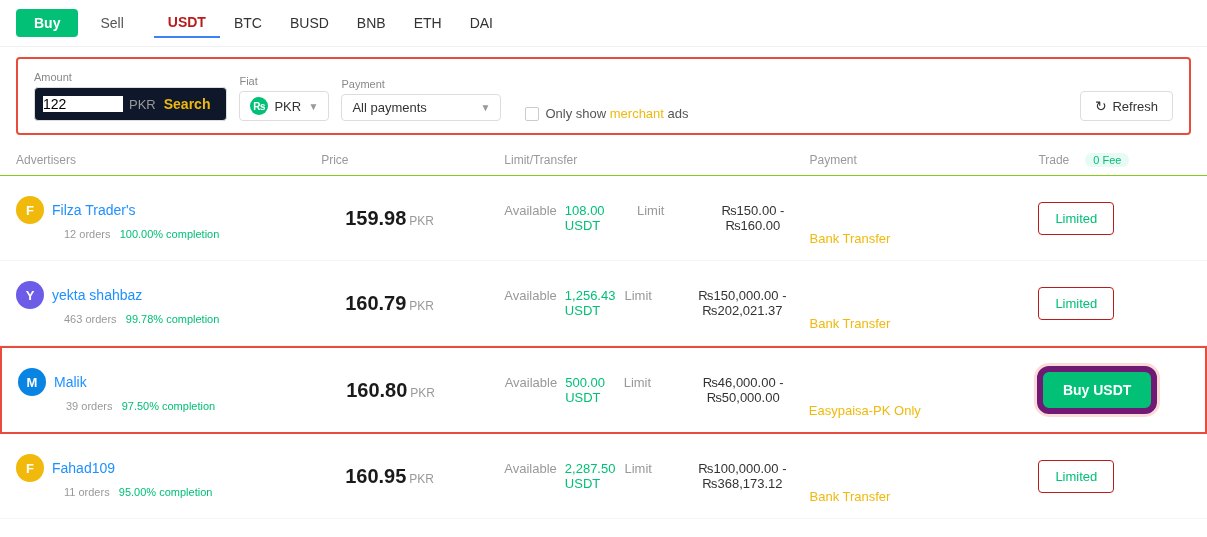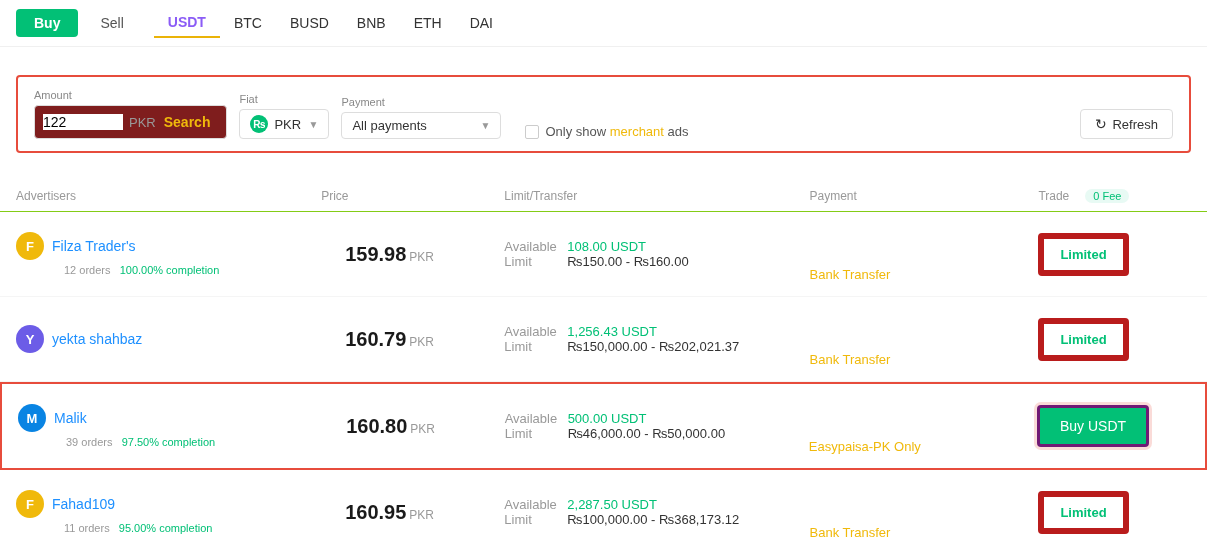--- a/index.html
+++ b/index.html
@@ -3,26 +3,26 @@
   <meta charset="utf-8">
   <style>
     * { box-sizing: border-box; margin: 0; padding: 0; font-family: -apple-system, BlinkMacSystemFont, 'Segoe UI', sans-serif; }
     body { background: #fff; font-size: 13px; color: #333; overflow-x: hidden; }
 
     .top-bar { display: flex; align-items: center; padding: 8px 16px; border-bottom: 1px solid #f0f0f0; gap: 4px; }
     .btn-buy { background: #02c076; color: #fff; border: none; border-radius: 4px; padding: 6px 18px; font-size: 14px; font-weight: 600; cursor: pointer; }
     .btn-sell { background: transparent; color: #555; border: none; padding: 6px 18px; font-size: 14px; cursor: pointer; }
     .currency-tabs { display: flex; gap: 0; margin-left: 8px; }
     .currency-tab { padding: 6px 14px; font-size: 14px; cursor: pointer; color: #333; border: none; background: none; }
-    .currency-tab.active { color: #8b5cf6; border-bottom: 2px solid #eab308; font-weight: 600; }
-
-    .filter-bar { display: flex; align-items: flex-end; gap: 12px; padding: 12px 16px; border: 2px solid #e74c3c; border-radius: 4px; margin: 28px 16px; position: relative; }
+    .currency-tab.active { color: #b91c1c; border-bottom: 2px solid #3b82f6; font-weight: 600; }
+
+    .filter-bar { display: flex; align-items: flex-end; gap: 12px; padding: 12px 16px; border: 2px solid #e74c3c; border-radius: 4px; margin: 10px 16px; position: relative; }
     .filter-group { display: flex; flex-direction: column; gap: 4px; }
     .filter-label { font-size: 11px; color: #888; }
-    .amount-wrap { display: flex; align-items: center; border: 1px solid #ddd; border-radius: 4px; padding: 4px 8px; background: #7f1d1d; }
+    .amount-wrap { display: flex; align-items: center; border: 1px solid #ddd; border-radius: 4px; padding: 4px 8px; background: #0f172a; }
     .amount-wrap input { border: none; outline: none; font-size: 14px; width: 80px; }
     .amount-currency { color: #999; font-size: 13px; margin-left: 6px; }
     .btn-search { background: transparent; border: none; color: #f0b90b; font-size: 14px; font-weight: 600; cursor: pointer; padding: 4px 8px; }
     .fiat-select { display: flex; align-items: center; border: 1px solid #ddd; border-radius: 4px; padding: 5px 10px; cursor: pointer; gap: 6px; background: #fff; min-width: 90px; }
     .fiat-dot { width: 18px; height: 18px; border-radius: 50%; background: #02c076; display: flex; align-items: center; justify-content: center; color: #fff; font-size: 10px; font-weight: bold; }
     .fiat-arrow { color: #999; font-size: 10px; margin-left: auto; }
     .payment-select { display: flex; align-items: center; border: 1px solid #ddd; border-radius: 4px; padding: 5px 10px; cursor: pointer; gap: 6px; background: #fff; min-width: 160px; justify-content: space-between; }
     .payment-arrow { color: #999; font-size: 10px; margin-left: auto; }
 
     .merchant-wrap { display: flex; align-items: center; gap: 6px; margin-left: 12px; justify-content: flex-end; }
@@ -44,30 +44,30 @@
     .avatar-f { background: #f0b90b; }
     .avatar-y { background: #6c5ce7; }
     .avatar-m { background: #0984e3; }
     .advertiser-name { color: #1e90ff; font-size: 14px; font-weight: 500; cursor: pointer; }
     .advertiser-meta { font-size: 11px; color: #999; margin-left: 48px; }
     .meta-green { color: #02c076; }
 
     .price-wrap { font-size: 20px; font-weight: 600; color: #1a1a1a; margin-left: 24px; }
     .price-unit { font-size: 12px; color: #999; font-weight: 400; margin-left: 3px; }
 
-    .limit-wrap { display: flex; flex-direction: column; font-size: 13px; }
+    .limit-wrap { display: flex; font-size: 13px; }
     .limit-row { display: flex; gap: 8px; }
     .limit-label { color: #999; width: 55px; }
     .limit-val { color: #333; text-align: center; }
     .limit-val-green { color: #02c076; font-weight: 500; }
 
     .payment-badge { color: #f0b90b; font-size: 13px; margin-top: 41px; }
 
-    .trade-btn { border: 6px solid #b91c1c; background: #fff; color: #02c076; border-radius: 4px; padding: 8px 16px; font-size: 13px; cursor: pointer; font-weight: 700; text-align: right; }
-    .trade-btn-primary { border: 3px solid #701a75; background: #02c076; color: #fff; border-radius: 4px; padding: 10px 20px; font-size: 14px; font-weight: 400; cursor: pointer; box-shadow: 0 0 0 3px rgba(231,76,60,0.2); }
+    .trade-btn { border: 1px solid #b91c1c; background: #fff; color: #02c076; border-radius: 4px; padding: 8px 16px; font-size: 13px; cursor: pointer; font-weight: 400; text-align: right; }
+    .trade-btn-primary { border: 6px solid #701a75; background: #02c076; color: #fff; border-radius: 12px; padding: 10px 20px; font-size: 14px; font-weight: 700; cursor: pointer; box-shadow: 0 0 0 3px rgba(231,76,60,0.2); }
   </style>
 </head>
 <body>
 
 <div class="top-bar">
   <button class="btn-buy">Buy</button>
   <button class="btn-sell">Sell</button>
   <div class="currency-tabs" id="currency-tabs">
       <button class="currency-tab active">USDT</button>
       <button class="currency-tab">BTC</button>
@@ -158,20 +158,23 @@
       <div>
         <button class="trade-btn">Limited</button>
       </div>
     </div>
     <div class="table-row">
       <div class="advertiser-wrap">
         <div class="advertiser-top">
           <div class="avatar avatar-y">Y</div>
           <span class="advertiser-name">yekta shahbaz</span>
         </div>
+        <div class="advertiser-meta">
+          463 orders &nbsp; <span class="meta-green">99.78% completion</span>
+        </div>
       </div>
       <div class="price-wrap">
         160.79<span class="price-unit">PKR</span>
       </div>
       <div class="limit-wrap">
         <div class="limit-row">
           <span class="limit-label">Available</span>
           <span class="limit-val-green">1,256.43 USDT</span>
         </div>
         <div class="limit-row">

